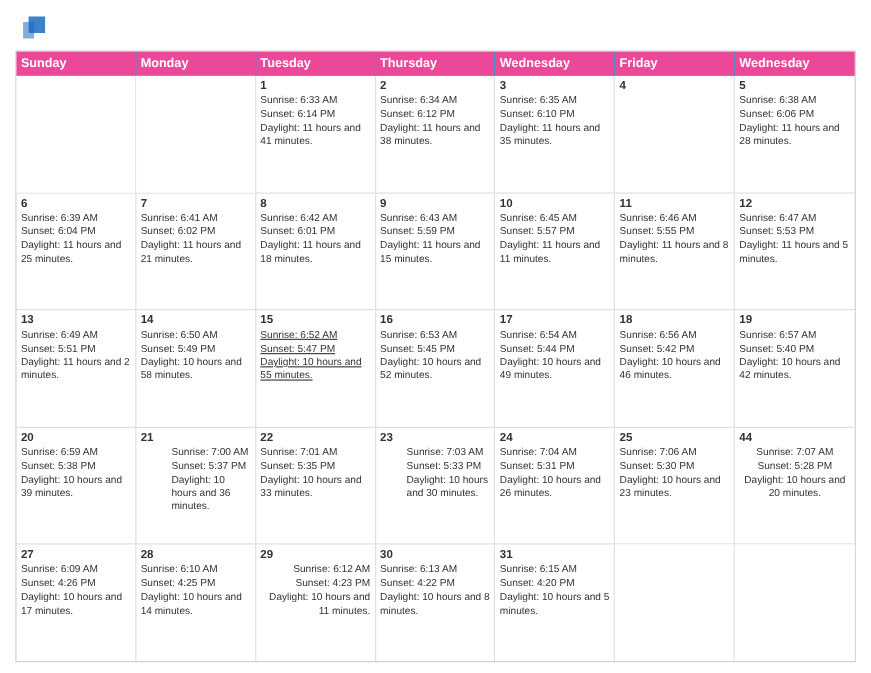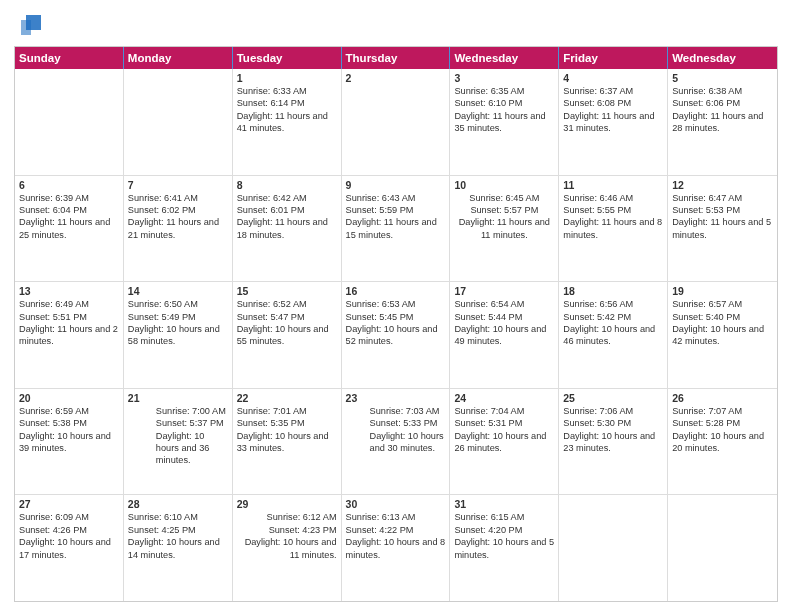--- a/index.html
+++ b/index.html
@@ -61,21 +61,21 @@
     }
     .calendar {
       flex: 1;
       display: flex;
       flex-direction: column;
       border: 1px solid #ccc;
     }
     .cal-header-row {
       display: grid;
       grid-template-columns: repeat(7, 1fr);
-      background: #be185d;
+      background: #ec4899;
     }
     .cal-header-cell {
       color: #fff;
       font-weight: bold;
       font-size: 11.5px;
       padding: 5px 4px;
       border-right: 1px solid #4a8fd4;
       text-align: left;
     }
     .cal-header-cell:last-child { border-right: none; }
@@ -149,32 +149,32 @@
           <div class="cal-cell empty"></div>
           <div class="cal-cell empty"></div>
           <div class="cal-cell">
             <span class="day-num">1</span>
             <div class="cell-text" style="white-space: pre-line;">Sunrise: 6:33 AM
 Sunset: 6:14 PM
 Daylight: 11 hours and 41 minutes.</div>
           </div>
           <div class="cal-cell">
             <span class="day-num">2</span>
+            <div class="cell-text" style="white-space: pre-line;">Sunrise: 6:34 AM
+Sunset: 6:12 PM
+Daylight: 11 hours and 38 minutes.</div>
           </div>
           <div class="cal-cell">
             <span class="day-num">3</span>
             <div class="cell-text" style="white-space: pre-line;">Sunrise: 6:35 AM
 Sunset: 6:10 PM
 Daylight: 11 hours and 35 minutes.</div>
           </div>
           <div class="cal-cell">
             <span class="day-num">4</span>
-            <div class="cell-text" style="white-space: pre-line;">Sunrise: 6:37 AM
-Sunset: 6:08 PM
-Daylight: 11 hours and 31 minutes.</div>
           </div>
           <div class="cal-cell">
             <span class="day-num">5</span>
             <div class="cell-text" style="white-space: pre-line;">Sunrise: 6:38 AM
 Sunset: 6:06 PM
 Daylight: 11 hours and 28 minutes.</div>
           </div>
         </div>
         <div class="cal-row">
           <div class="cal-cell">
@@ -196,21 +196,21 @@
 Daylight: 11 hours and 18 minutes.</div>
           </div>
           <div class="cal-cell">
             <span class="day-num">9</span>
             <div class="cell-text" style="white-space: pre-line;">Sunrise: 6:43 AM
 Sunset: 5:59 PM
 Daylight: 11 hours and 15 minutes.</div>
           </div>
           <div class="cal-cell">
             <span class="day-num">10</span>
-            <div class="cell-text" style="white-space: pre-line; text-align: center;">Sunrise: 6:45 AM
+            <div class="cell-text" style="white-space: pre-line;">Sunrise: 6:45 AM
 Sunset: 5:57 PM
 Daylight: 11 hours and 11 minutes.</div>
           </div>
           <div class="cal-cell">
             <span class="day-num">11</span>
             <div class="cell-text" style="white-space: pre-line;">Sunrise: 6:46 AM
 Sunset: 5:55 PM
 Daylight: 11 hours and 8 minutes.</div>
           </div>
           <div class="cal-cell">
@@ -228,21 +228,21 @@
 Daylight: 11 hours and 2 minutes.</div>
           </div>
           <div class="cal-cell">
             <span class="day-num">14</span>
             <div class="cell-text" style="white-space: pre-line;">Sunrise: 6:50 AM
 Sunset: 5:49 PM
 Daylight: 10 hours and 58 minutes.</div>
           </div>
           <div class="cal-cell">
             <span class="day-num">15</span>
-            <div class="cell-text" style="white-space: pre-line;">Sunrise: 6:52 AM
+            <div class="cell-text" style="white-space: pre-line; text-decoration: underline;">Sunrise: 6:52 AM
 Sunset: 5:47 PM
 Daylight: 10 hours and 55 minutes.</div>
           </div>
           <div class="cal-cell">
             <span class="day-num">16</span>
             <div class="cell-text" style="white-space: pre-line;">Sunrise: 6:53 AM
 Sunset: 5:45 PM
 Daylight: 10 hours and 52 minutes.</div>
           </div>
           <div class="cal-cell">
@@ -295,22 +295,22 @@
 Sunset: 5:31 PM
 Daylight: 10 hours and 26 minutes.</div>
           </div>
           <div class="cal-cell">
             <span class="day-num">25</span>
             <div class="cell-text" style="white-space: pre-line;">Sunrise: 7:06 AM
 Sunset: 5:30 PM
 Daylight: 10 hours and 23 minutes.</div>
           </div>
           <div class="cal-cell">
-            <span class="day-num">26</span>
-            <div class="cell-text" style="white-space: pre-line;">Sunrise: 7:07 AM
+            <span class="day-num">44</span>
+            <div class="cell-text" style="white-space: pre-line; text-align: center;">Sunrise: 7:07 AM
 Sunset: 5:28 PM
 Daylight: 10 hours and 20 minutes.</div>
           </div>
         </div>
         <div class="cal-row">
           <div class="cal-cell">
             <span class="day-num">27</span>
             <div class="cell-text" style="white-space: pre-line;">Sunrise: 6:09 AM
 Sunset: 4:26 PM
 Daylight: 10 hours and 17 minutes.</div>

